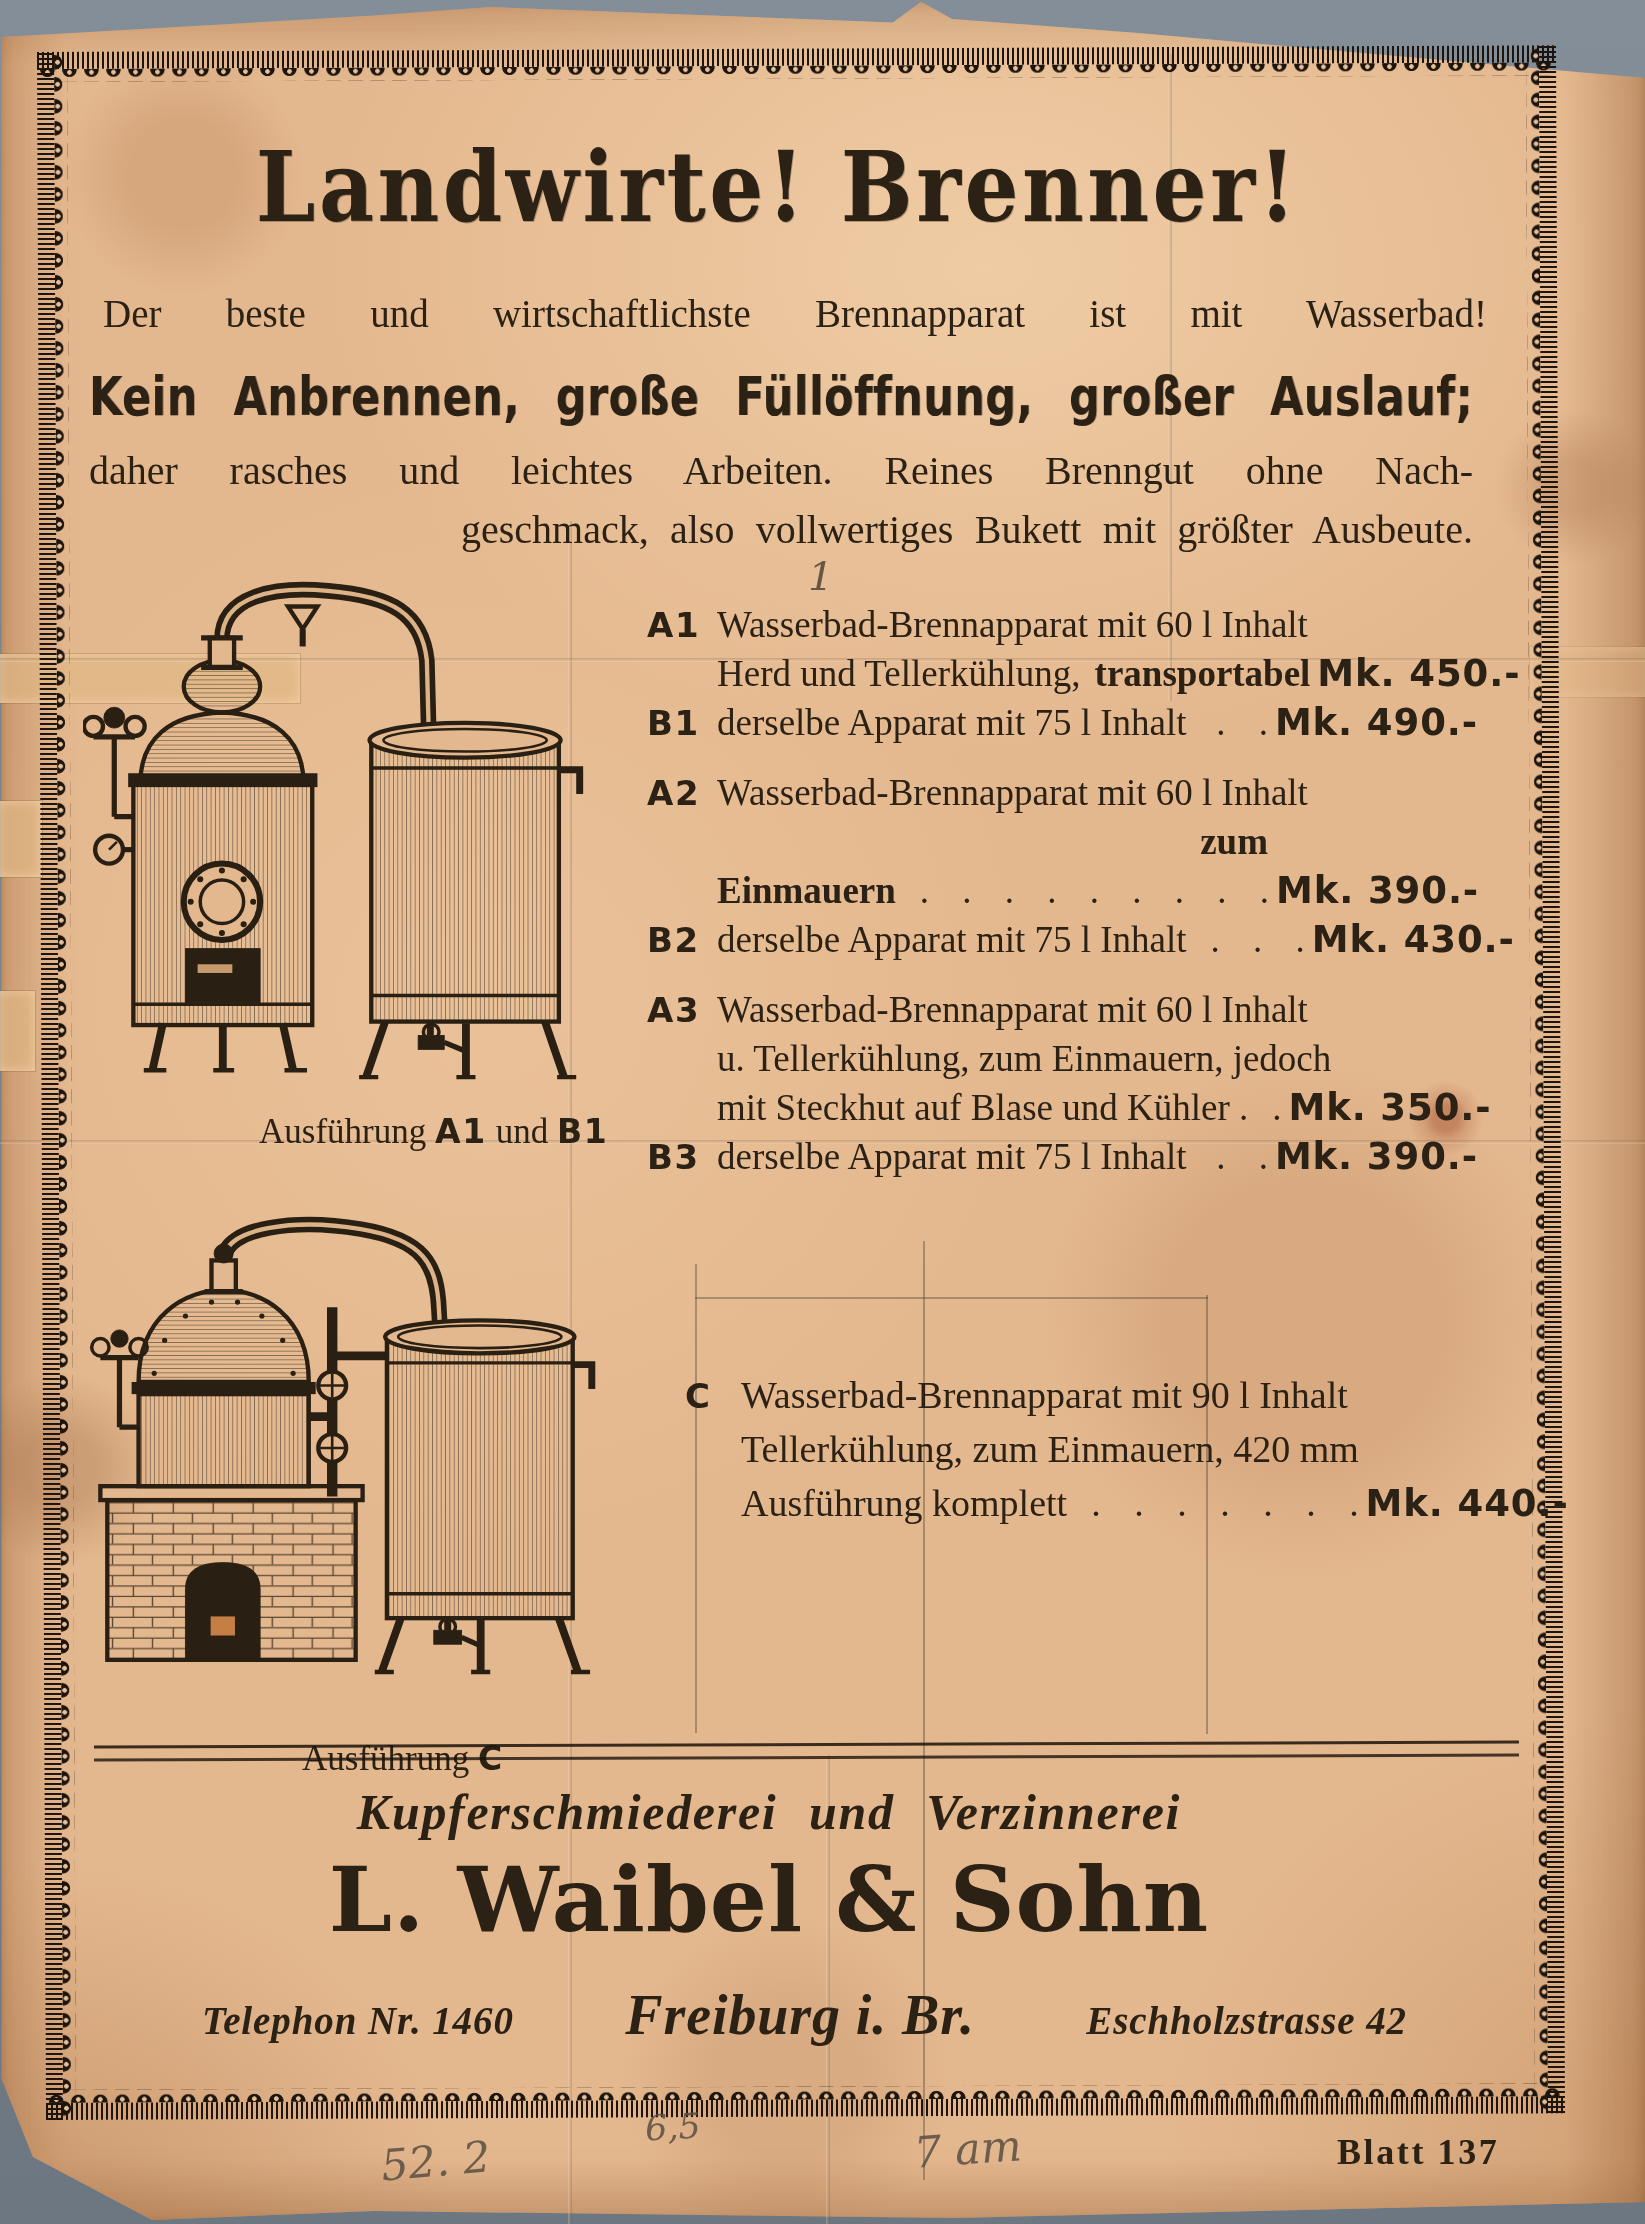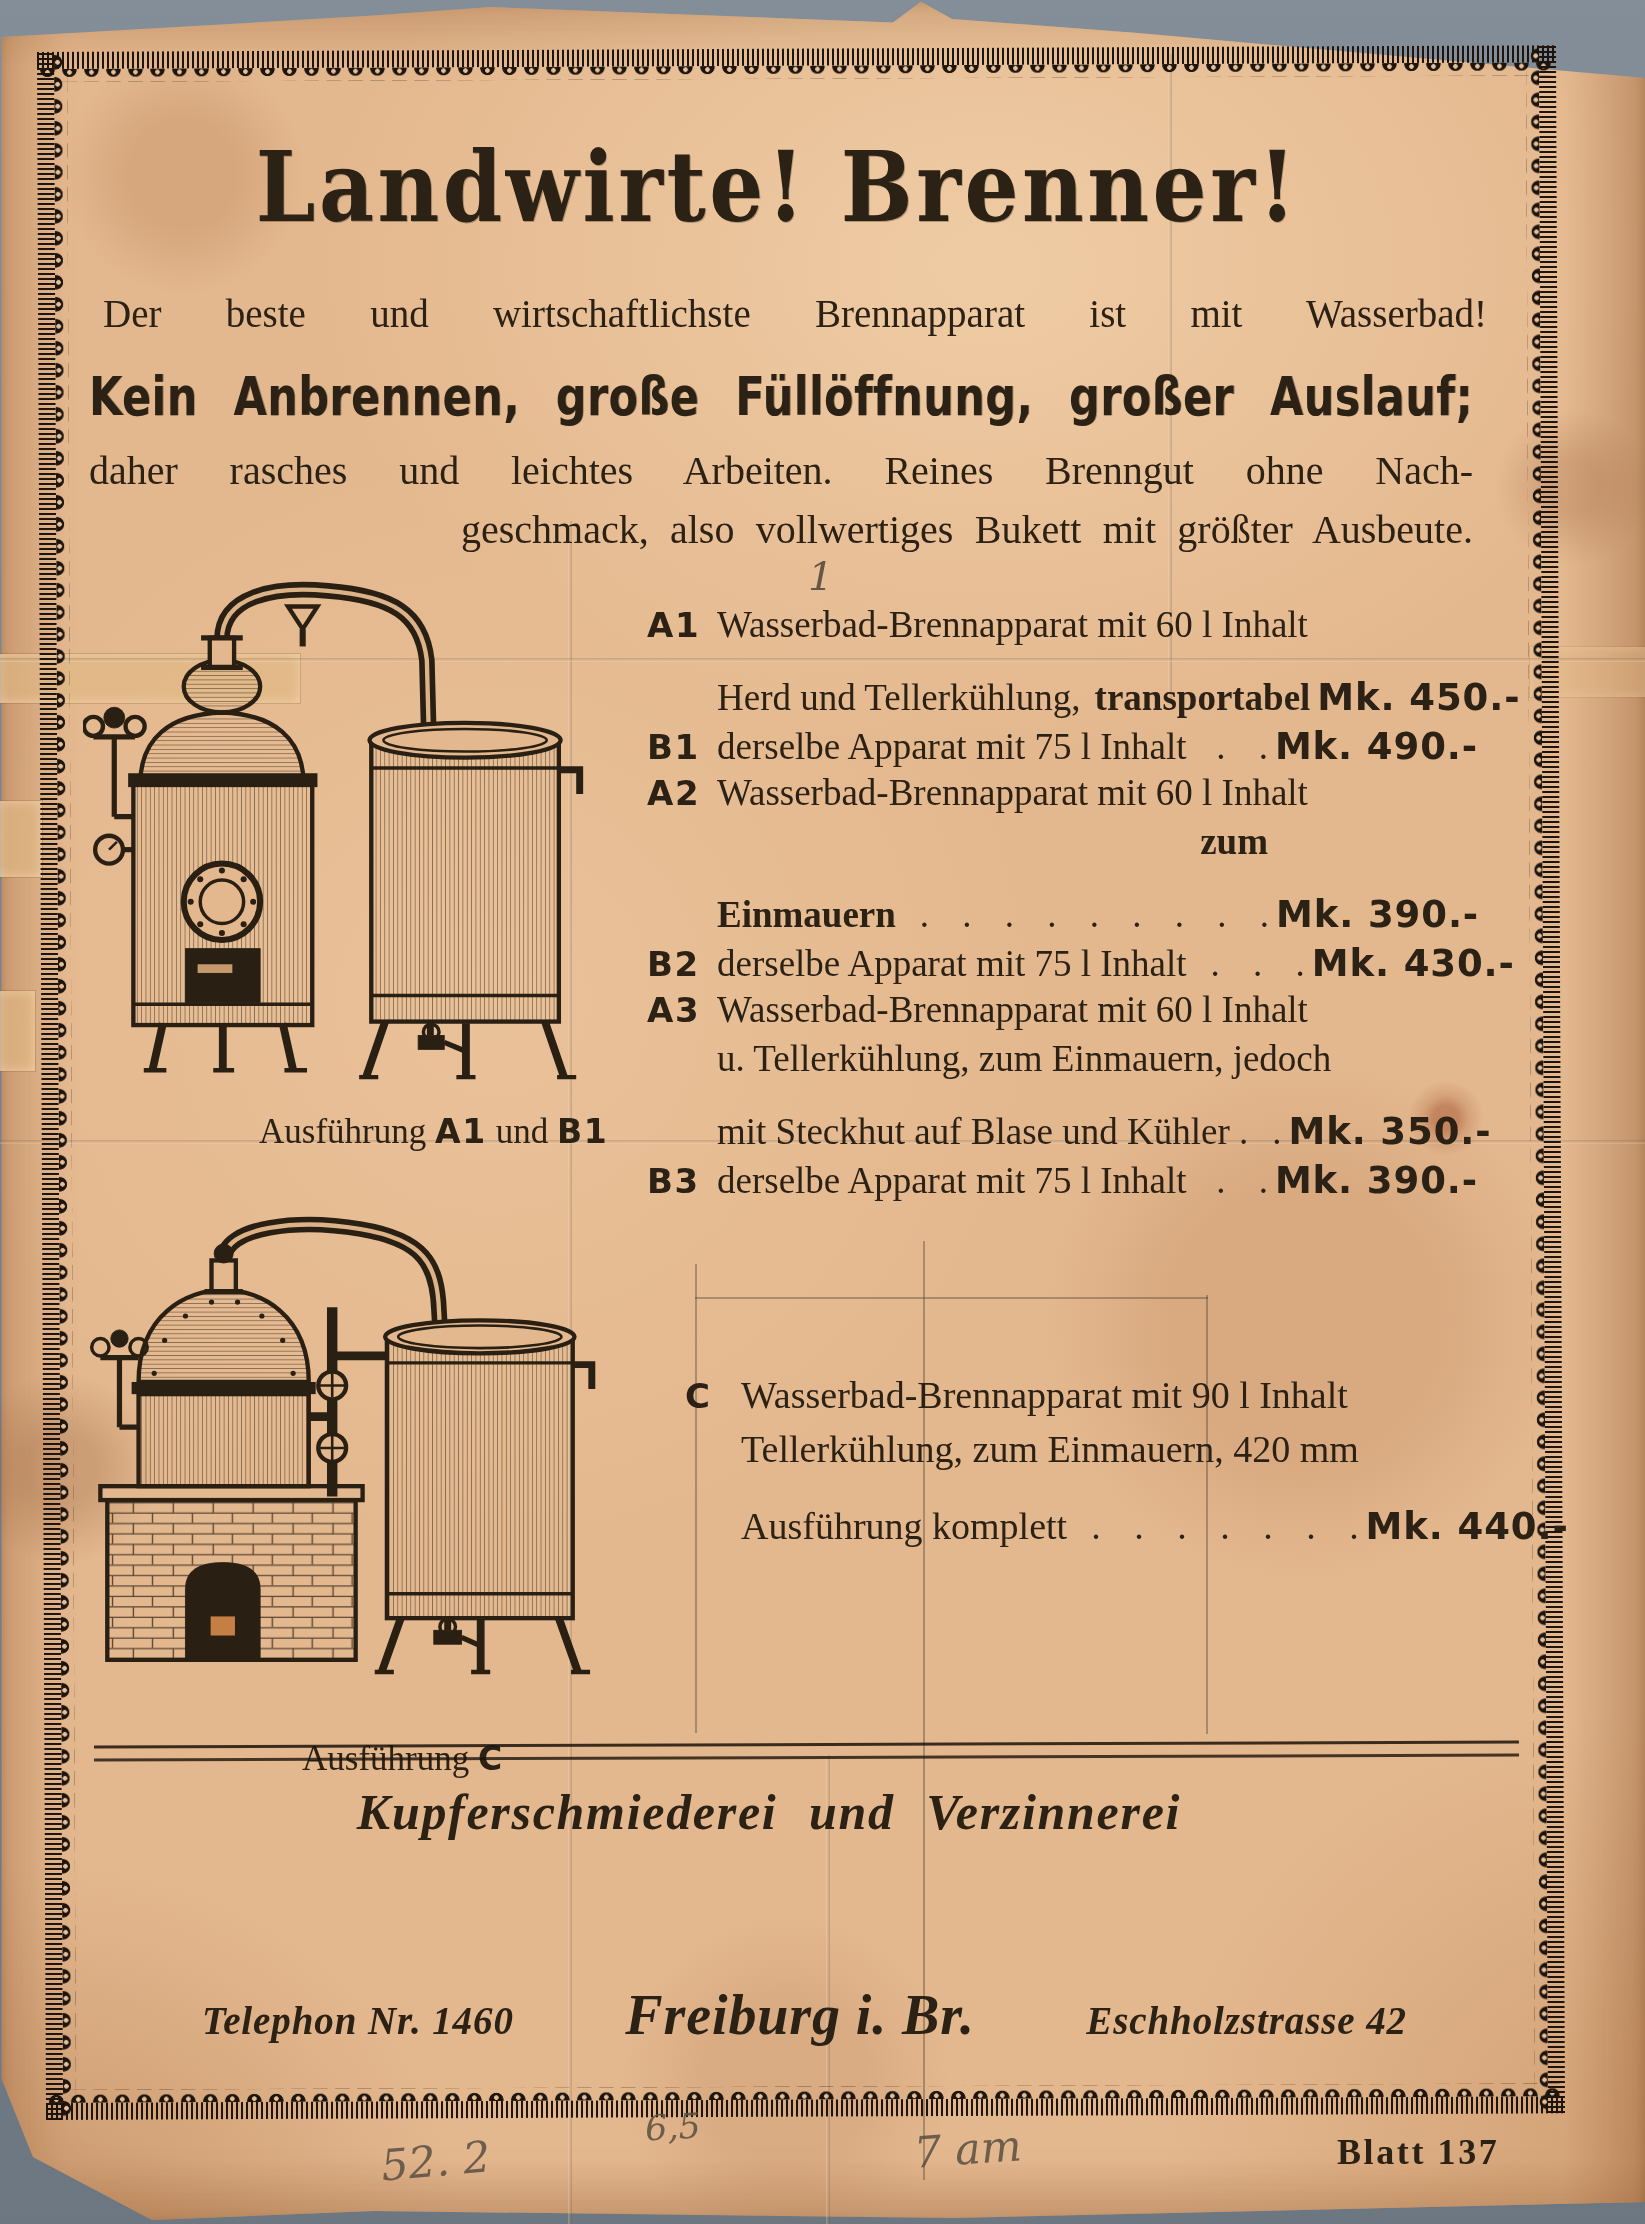--- a/index.html
+++ b/index.html
@@ -82,21 +82,21 @@
   .prow{display:flex;align-items:baseline;height:49px;font-size:37px;color:#2b2115;}
   .plist-c .prow{height:54px;font-size:38px;}
   .prow.gap{margin-top:21px;}
   .pcode{width:70px;flex:none;font:bold 34px "DejaVu Sans",sans-serif;letter-spacing:1.7px;}
   .plist-c .pcode{width:56px;}
   .pmid{flex:1;display:flex;align-items:baseline;white-space:nowrap;font-family:"Liberation Serif",serif;}
   .pmid .lead{font-weight:bold;}
   .pmid .spacer{flex:1;}
   .pmid b{margin-left:14px;font-family:"Liberation Serif",serif;}
   .pmid .dots{margin-left:24px;word-spacing:24px;}
-  .pprice{width:210px;flex:none;text-align:right;font:bold 37px "DejaVu Sans",sans-serif;letter-spacing:0.9px;white-space:nowrap;margin-top:24px;}
+  .pprice{width:210px;flex:none;text-align:right;font:bold 37px "DejaVu Sans",sans-serif;letter-spacing:0.9px;white-space:nowrap;}
   
   .caption{font-size:35px;color:#2b2115;font-family:"Liberation Serif",serif;margin-left:40px;}
   .caption b{font:bold 33px "DejaVu Sans",sans-serif;letter-spacing:1.7px;}
   .cap1{left:219px;top:1112px;}
   .cap2{left:262px;top:1739px;}
   
   .divider{left:94px;top:1743px;width:1425px;height:10.4px;border-top:3.5px solid rgba(28,20,12,.85);border-bottom:3.5px solid rgba(28,20,12,.8);transform:rotate(-0.2deg);}
   .f-line1{left:74px;top:1783px;width:1390px;text-align:center;
     font:bold italic 50px "Liberation Serif",serif;word-spacing:17.4px;letter-spacing:1.7px;}
   .f-company{left:74px;top:1846px;width:1390px;text-align:center;
@@ -410,20 +410,21 @@
           <span>Ausführung komplett</span>
           <span class="spacer"></span>
           <span class="dots">. . . . . . .</span>
         </span>
         <span class="pprice">Mk. 440.-</span>
       </div>
     </div>
 
   <div class="abs divider"></div>
   <div class="abs f-line1 ink">Kupferschmiederei und Verzinnerei</div>
+  <div class="abs f-company ink">L. Waibel &amp; Sohn</div>
   <div class="abs f-contact ink">
     <span class="f-phone">Telephon Nr. 1460</span>
     <span class="f-city">Freiburg i. Br.</span>
     <span class="f-street">Eschholzstrasse 42</span>
   </div>
   <div class="abs sheet">Blatt 137</div>
 
   <div class="abs pencil pn1">52. 2</div>
   <div class="abs pencil pn2">6,5</div>
   <div class="abs pencil pn3">7 am</div>

